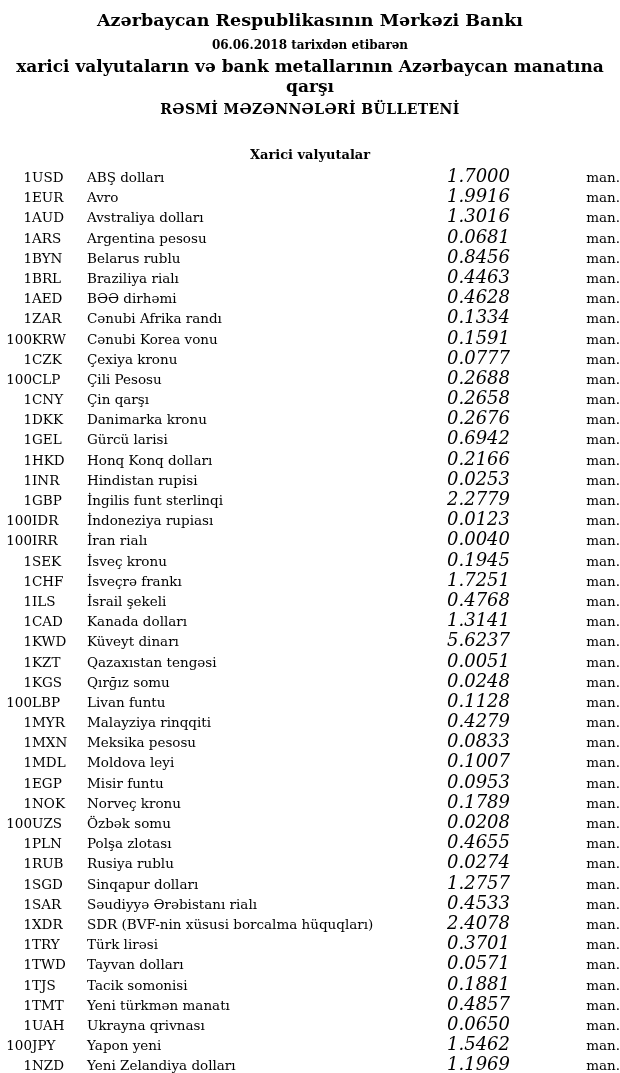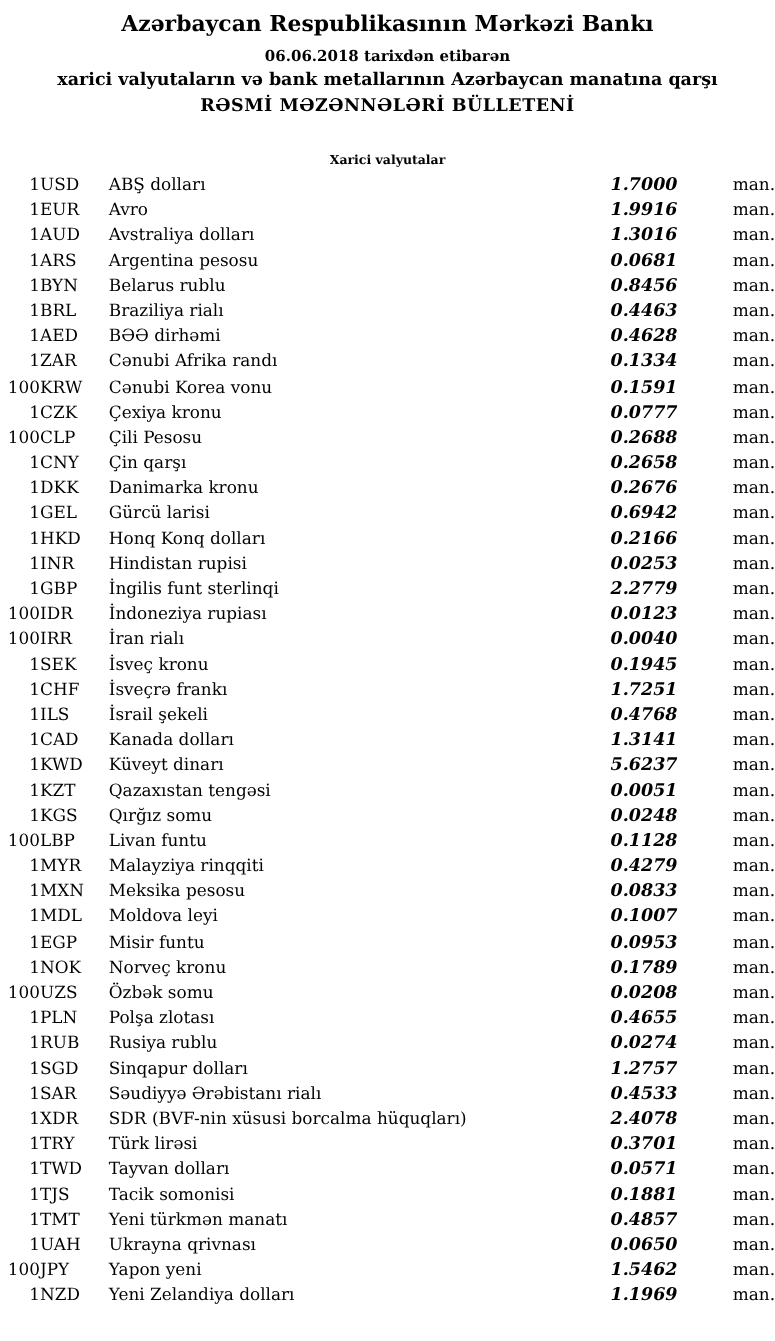--- a/index.html
+++ b/index.html
@@ -24,32 +24,32 @@
     font-size: 17.5px;
     font-weight: bold;
     margin-top: 4px;
   }
   .sub-date {
     font-size: 12px;
     font-weight: bold;
     margin-top: 8px;
   }
   .sub-desc {
-    font-size: 14px;
+    font-size: 17px;
     font-weight: bold;
     margin-top: 4px;
   }
   .sub-bulletin {
     font-size: 14px;
     font-weight: bold;
     margin-top: 5px;
     letter-spacing: 0.4px;
   }
   .section-title {
-    font-size: 10px;
+    font-size: 13px;
     font-weight: bold;
     text-align: center;
     margin-top: 30px;
     margin-bottom: 4px;
   }
   .rows {
     margin-top: 2px;
   }
   .row {
     display: grid;
@@ -66,24 +66,24 @@
   .code {
     text-align: left;
     white-space: nowrap;
   }
   .name {
     padding-left: 3px;
     white-space: nowrap;
     overflow: hidden;
   }
   .rate {
-    text-align: right;
-    font-weight: bold;
+    text-align: left;
+    font-weight: normal;
     font-style: italic;
-    font-size: 14px;
+    font-size: 18px;
     white-space: nowrap;
   }
   .unit {
     padding-left: 10px;
     white-space: nowrap;
     text-align: right;
   }
 </style>
 </head>
 <body>

